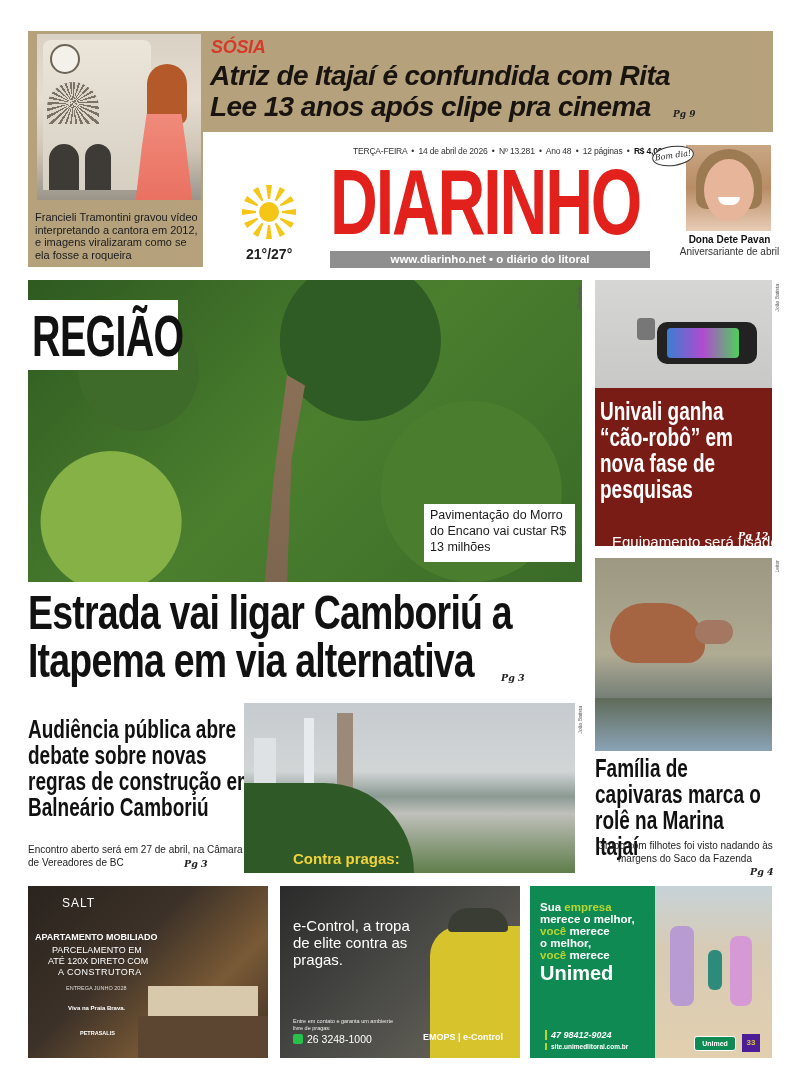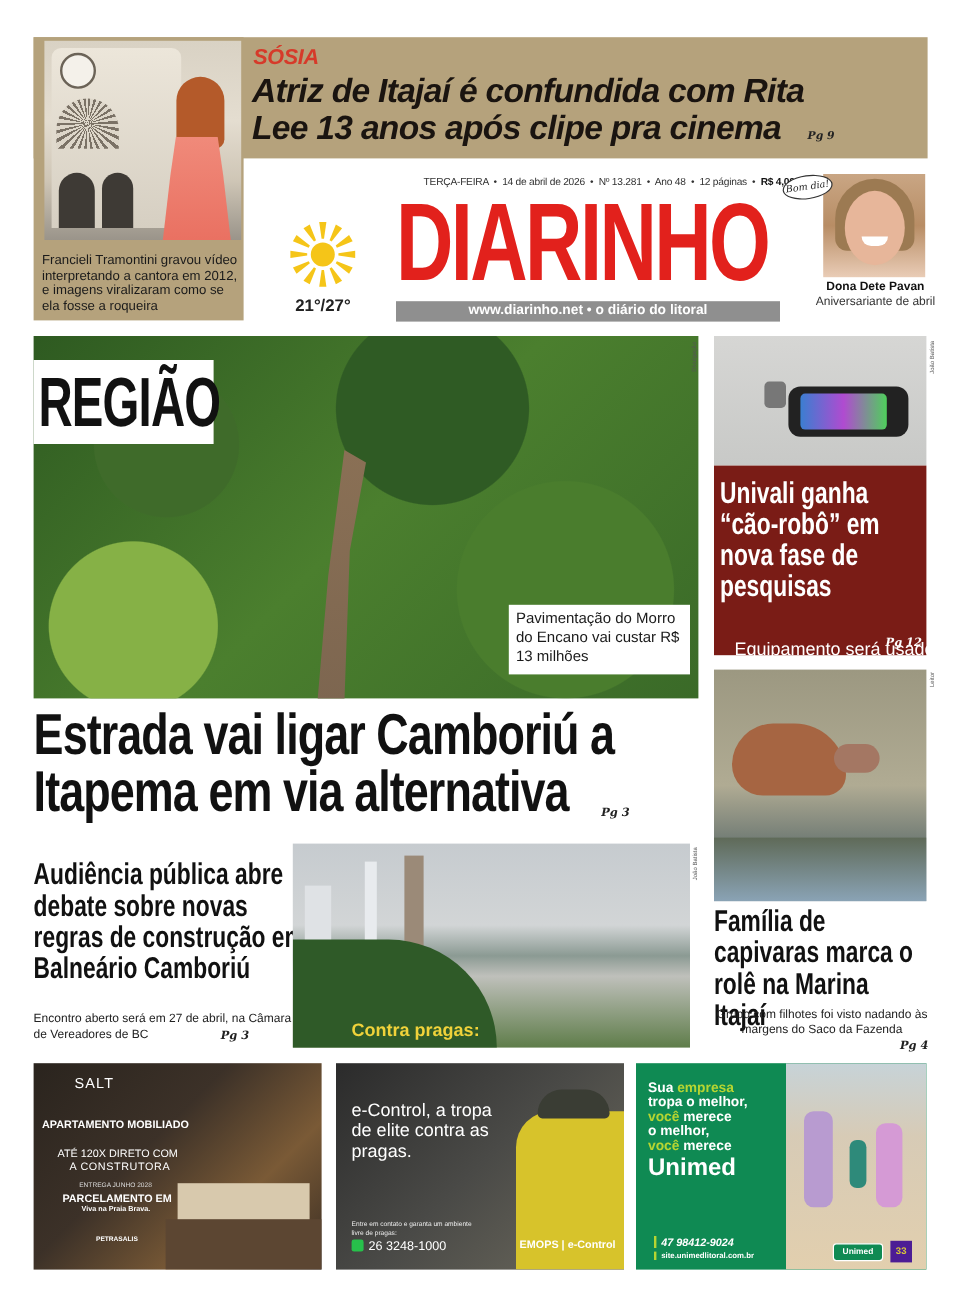--- a/index.html
+++ b/index.html
@@ -91,36 +91,36 @@
   #capy-pg { left: 750px; top: 866px; font-family: "DejaVu Serif", serif; font-size: 9.5px; font-style: italic; font-weight: bold; color: #222; }
 
   .credit { font-size: 5px; color: #555; writing-mode: vertical-rl; transform: rotate(180deg); white-space: nowrap; }
 
   
   #ad-salt { left: 28px; top: 886px; width: 240px; height: 172px; background: linear-gradient(135deg,#2a241e 0%,#3c3128 40%,#7a5a36 70%,#3a2e24 100%); overflow: hidden; color: #fff; }
   #ad-salt .counter { position:absolute; left:120px; top:100px; width:110px; height:36px; background:#d8c9ad; }
   #ad-salt .cab { position:absolute; left:110px; top:130px; width:130px; height:42px; background:#5c4632; }
   #ad-salt-brand { left: 62px; top: 896px; font-size: 12px; color: #fff; letter-spacing: 1px; }
   #ad-salt-l1 { left: 35px; top: 932px; font-size: 9px; font-weight: bold; color: #fff; }
-  #ad-salt-l2 { left: 52px; top: 994px; font-size: 9px; font-weight: bold; color: #fff; text-align: right; }
+  #ad-salt-l2 { left: 52px; top: 945px; font-size: 9px; font-weight: normal; color: #fff; text-align: right; }
   #ad-salt-l3 { left: 48px; top: 956px; font-size: 9px; color: #fff; }
   #ad-salt-l4 { left: 58px; top: 967px; font-size: 9px; color: #fff; letter-spacing: 0.5px; }
   #ad-salt-l5 { left: 66px; top: 985px; font-size: 5.5px; color: #ddd; }
   #ad-salt-l6 { left: 68px; top: 1005px; font-size: 6px; font-weight: bold; color: #fff; }
   #ad-salt-l7 { left: 80px; top: 1030px; font-size: 5.5px; font-weight: bold; color: #fff; }
 
   #ad-econtrol { left: 280px; top: 886px; width: 240px; height: 172px; background: linear-gradient(135deg,#2b2b2b 0%,#4a4a47 50%,#6e6b5e 100%); overflow: hidden; }
   #ad-econtrol .man { position:absolute; left:150px; top:40px; width:90px; height:132px; background:#d7c32b; border-radius: 30px 0 0 0; }
   #ad-econtrol .cap { position:absolute; left:168px; top:22px; width:60px; height:24px; background:#3a3d34; border-radius: 20px 20px 4px 4px; }
   #ad-econtrol-t1 { left: 293px; top: 850px; font-size: 15px; font-weight: bold; color: #f0d23a; }
   #ad-econtrol-t2 { left: 293px; top: 917px; width: 130px; font-size: 15px; line-height: 17px; color: #fff; }
   #ad-econtrol-small { left: 293px; top: 1018px; width: 110px; font-size: 5.5px; line-height: 7px; color: #eee; }
   #ad-econtrol-phone { left: 293px; top: 1033px; font-size: 10.5px; color: #fff; }
   #ad-econtrol-phone .wa { display:inline-block; width:10px; height:10px; background:#27c04b; border-radius:2px; margin-right:4px; vertical-align:-1px;}
-  #ad-econtrol-logo { left: 433px; top: 1032px; font-size: 9px; font-weight: bold; color: #fff; }
+  #ad-econtrol-logo { left: 423px; top: 1032px; font-size: 9px; font-weight: bold; color: #fff; }
 
   #ad-unimed { left: 530px; top: 886px; width: 242px; height: 172px; background: #0f8a53; overflow: hidden; }
   #ad-unimed .photo { position:absolute; left:125px; top:0; width:117px; height:172px; background: linear-gradient(180deg,#c7d3d8 0%,#d7cbb6 35%,#e2cfae 100%); }
   #ad-unimed .p1 { position:absolute; left:140px; top:40px; width:24px; height:80px; background:#b89bd0; border-radius: 8px; }
   #ad-unimed .p2 { position:absolute; left:200px; top:50px; width:22px; height:70px; background:#d59ad5; border-radius: 8px; }
   #ad-unimed .kid { position:absolute; left:178px; top:64px; width:14px; height:40px; background:#2e8a7a; border-radius: 6px; }
   #ad-unimed-text { left: 540px; top: 901px; width: 130px; font-size: 11.5px; line-height: 12px; font-weight: bold; color: #fff; }
   #ad-unimed-text .hl { color: #b6d532; }
   #ad-unimed-brand { left: 540px; top: 962px; font-size: 20px; font-weight: bold; color: #fff; }
   #ad-unimed-phone { left: 545px; top: 1030px; font-size: 9px; font-style: italic; font-weight: bold; color: #fff; border-left: 2px solid #b6d532; padding-left: 4px; }
@@ -264,21 +264,21 @@
 <div id="ad-econtrol-logo" class="abs">EMOPS | e-Control</div>
 
 <div id="ad-unimed" class="abs">
   <div class="photo"></div>
   <div class="p1"></div>
   <div class="kid"></div>
   <div class="p2"></div>
 </div>
 <div id="ad-unimed-text" class="abs">
   <span>Sua </span><span class="hl">empresa</span><br>
-  <span>tropa o melhor,</span><br>
+  <span>merece o melhor,</span><br>
   <span class="hl">você</span><span> merece</span><br>
   <span>o melhor,</span><br>
   <span class="hl">você</span><span> merece</span>
 </div>
 <div id="ad-unimed-brand" class="abs">Unimed</div>
 <div id="ad-unimed-phone" class="abs">47 98412-9024</div>
 <div id="ad-unimed-site" class="abs">site.unimedlitoral.com.br</div>
 <div id="ad-unimed-badge" class="abs">Unimed</div>
 <div id="ad-unimed-33" class="abs">33</div>
 

